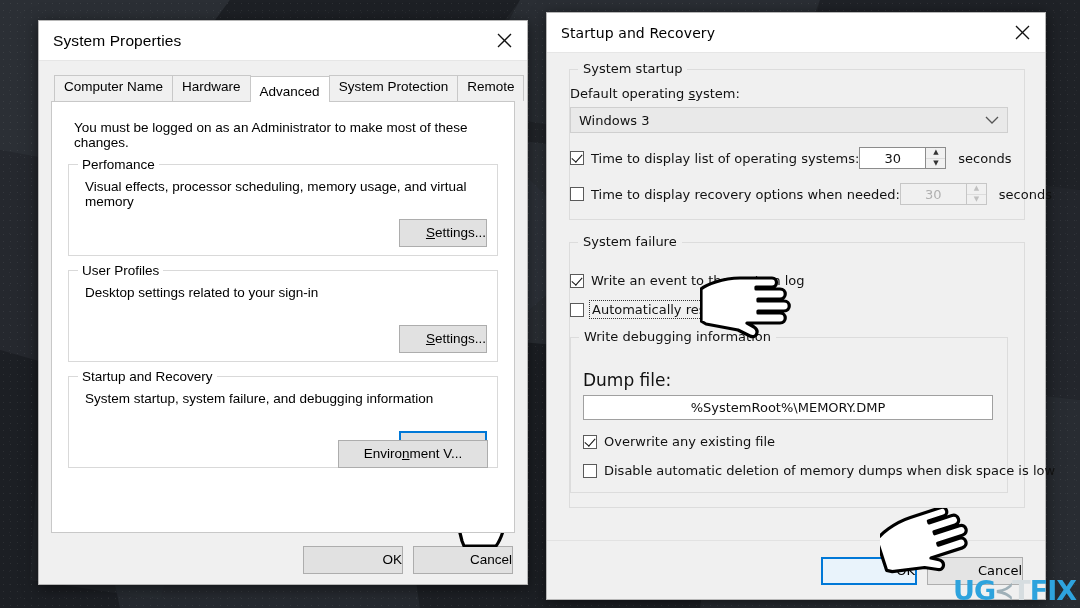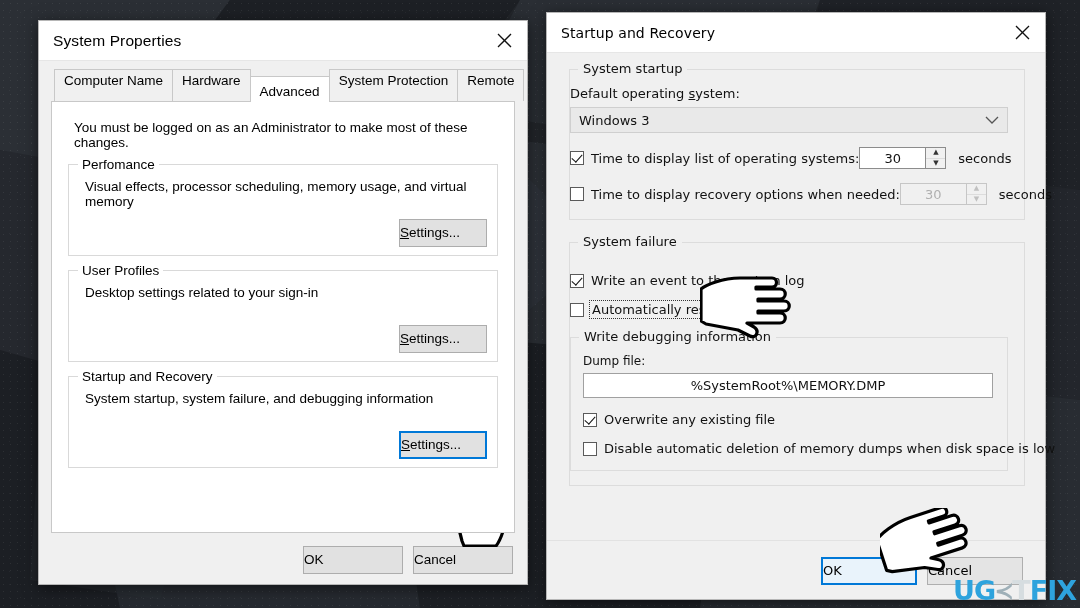--- a/index.html
+++ b/index.html
@@ -75,21 +75,21 @@
     position: relative; z-index: 2;
   }
   .tab {
     font-size: 13.5px;
     color: #000;
     background: #f0f0f0;
     border: 1px solid #c8c8c8;
     border-bottom: none;
     padding: 3px 9px 4px 9px;
     margin-right: -1px;
-    height: 32px;
+    height: 26px;
     line-height: 16px;
     white-space: nowrap;
   }
   .tab.active {
     background: #ffffff;
     height: 26px;
     padding-top: 7px;
     border-color: #c8c8c8;
     position: relative;
     z-index: 3;
@@ -125,21 +125,21 @@
   }
   .gb-desc { font-size: 13.5px; color:#000; margin: 2px 0 0 4px; }
   .gb-btnrow { position:absolute; right: 10px; bottom: 8px; }
 
   .btn {
     background: #e1e1e1;
     border: 1px solid #adadad;
     font-size: 13.5px;
     color: #000;
     padding: 5px 0 6px 0;
-    text-align: left;
+    text-align: right;
     min-width: 88px;
     font-family: "Liberation Sans", sans-serif;
     line-height: 15px;
   }
   .btn .ul { text-decoration: underline; }
   .btn.focused {
     border: 2px solid #0078d7;
     padding: 4px 0 5px 0;
   }
   .btn.disabled { color: #9a9a9a; border-color:#c4c4c4; background:#e1e1e1; }
@@ -258,21 +258,21 @@
   .sr-subgroup {
     position: relative;
     border: 1px solid #dcdcdc;
     margin-top: 20px;
     padding: 16px 14px 14px 12px;
   }
   .sr-subgroup > .gb-title {
     position: absolute; top: -9px; left: 8px;
     background:#f0f0f0; padding:0 5px; font-size:13px; color:#111;
   }
-  .dump-label { font-size: 12px; color:#111; }
+  .dump-label { font-size: 17px; color:#111; margin-top: 16px; }
   .textinput {
     margin-top: 5px;
     height: 25px;
     background: #fff;
     border: 1px solid #a0a0a0;
     display: flex; align-items: center;
     padding: 0 7px;
     font-size: 13px; color:#111;justify-content:center;
   }
 
@@ -385,20 +385,23 @@
         </div>
 
         <div class="groupbox">
           <span class="gb-title">Startup and Recovery</span>
           <div class="gb-desc">System startup, system failure, and debugging information</div>
           <div class="gb-btnrow">
             <div class="btn focused"><span class="ul">S</span><span>ettings...</span></div>
           </div>
         </div>
 
+        <div class="envrow">
+          <div class="btn env-btn"><span>Enviro</span><span class="ul">n</span><span>ment V...</span></div>
+        </div>
       </div>
 
       <div class="sp-footer">
         <div class="btn">OK</div>
         <div class="btn">Cancel</div>
       </div>
     </div>
   </div>
 
   <div class="window" id="startup">

